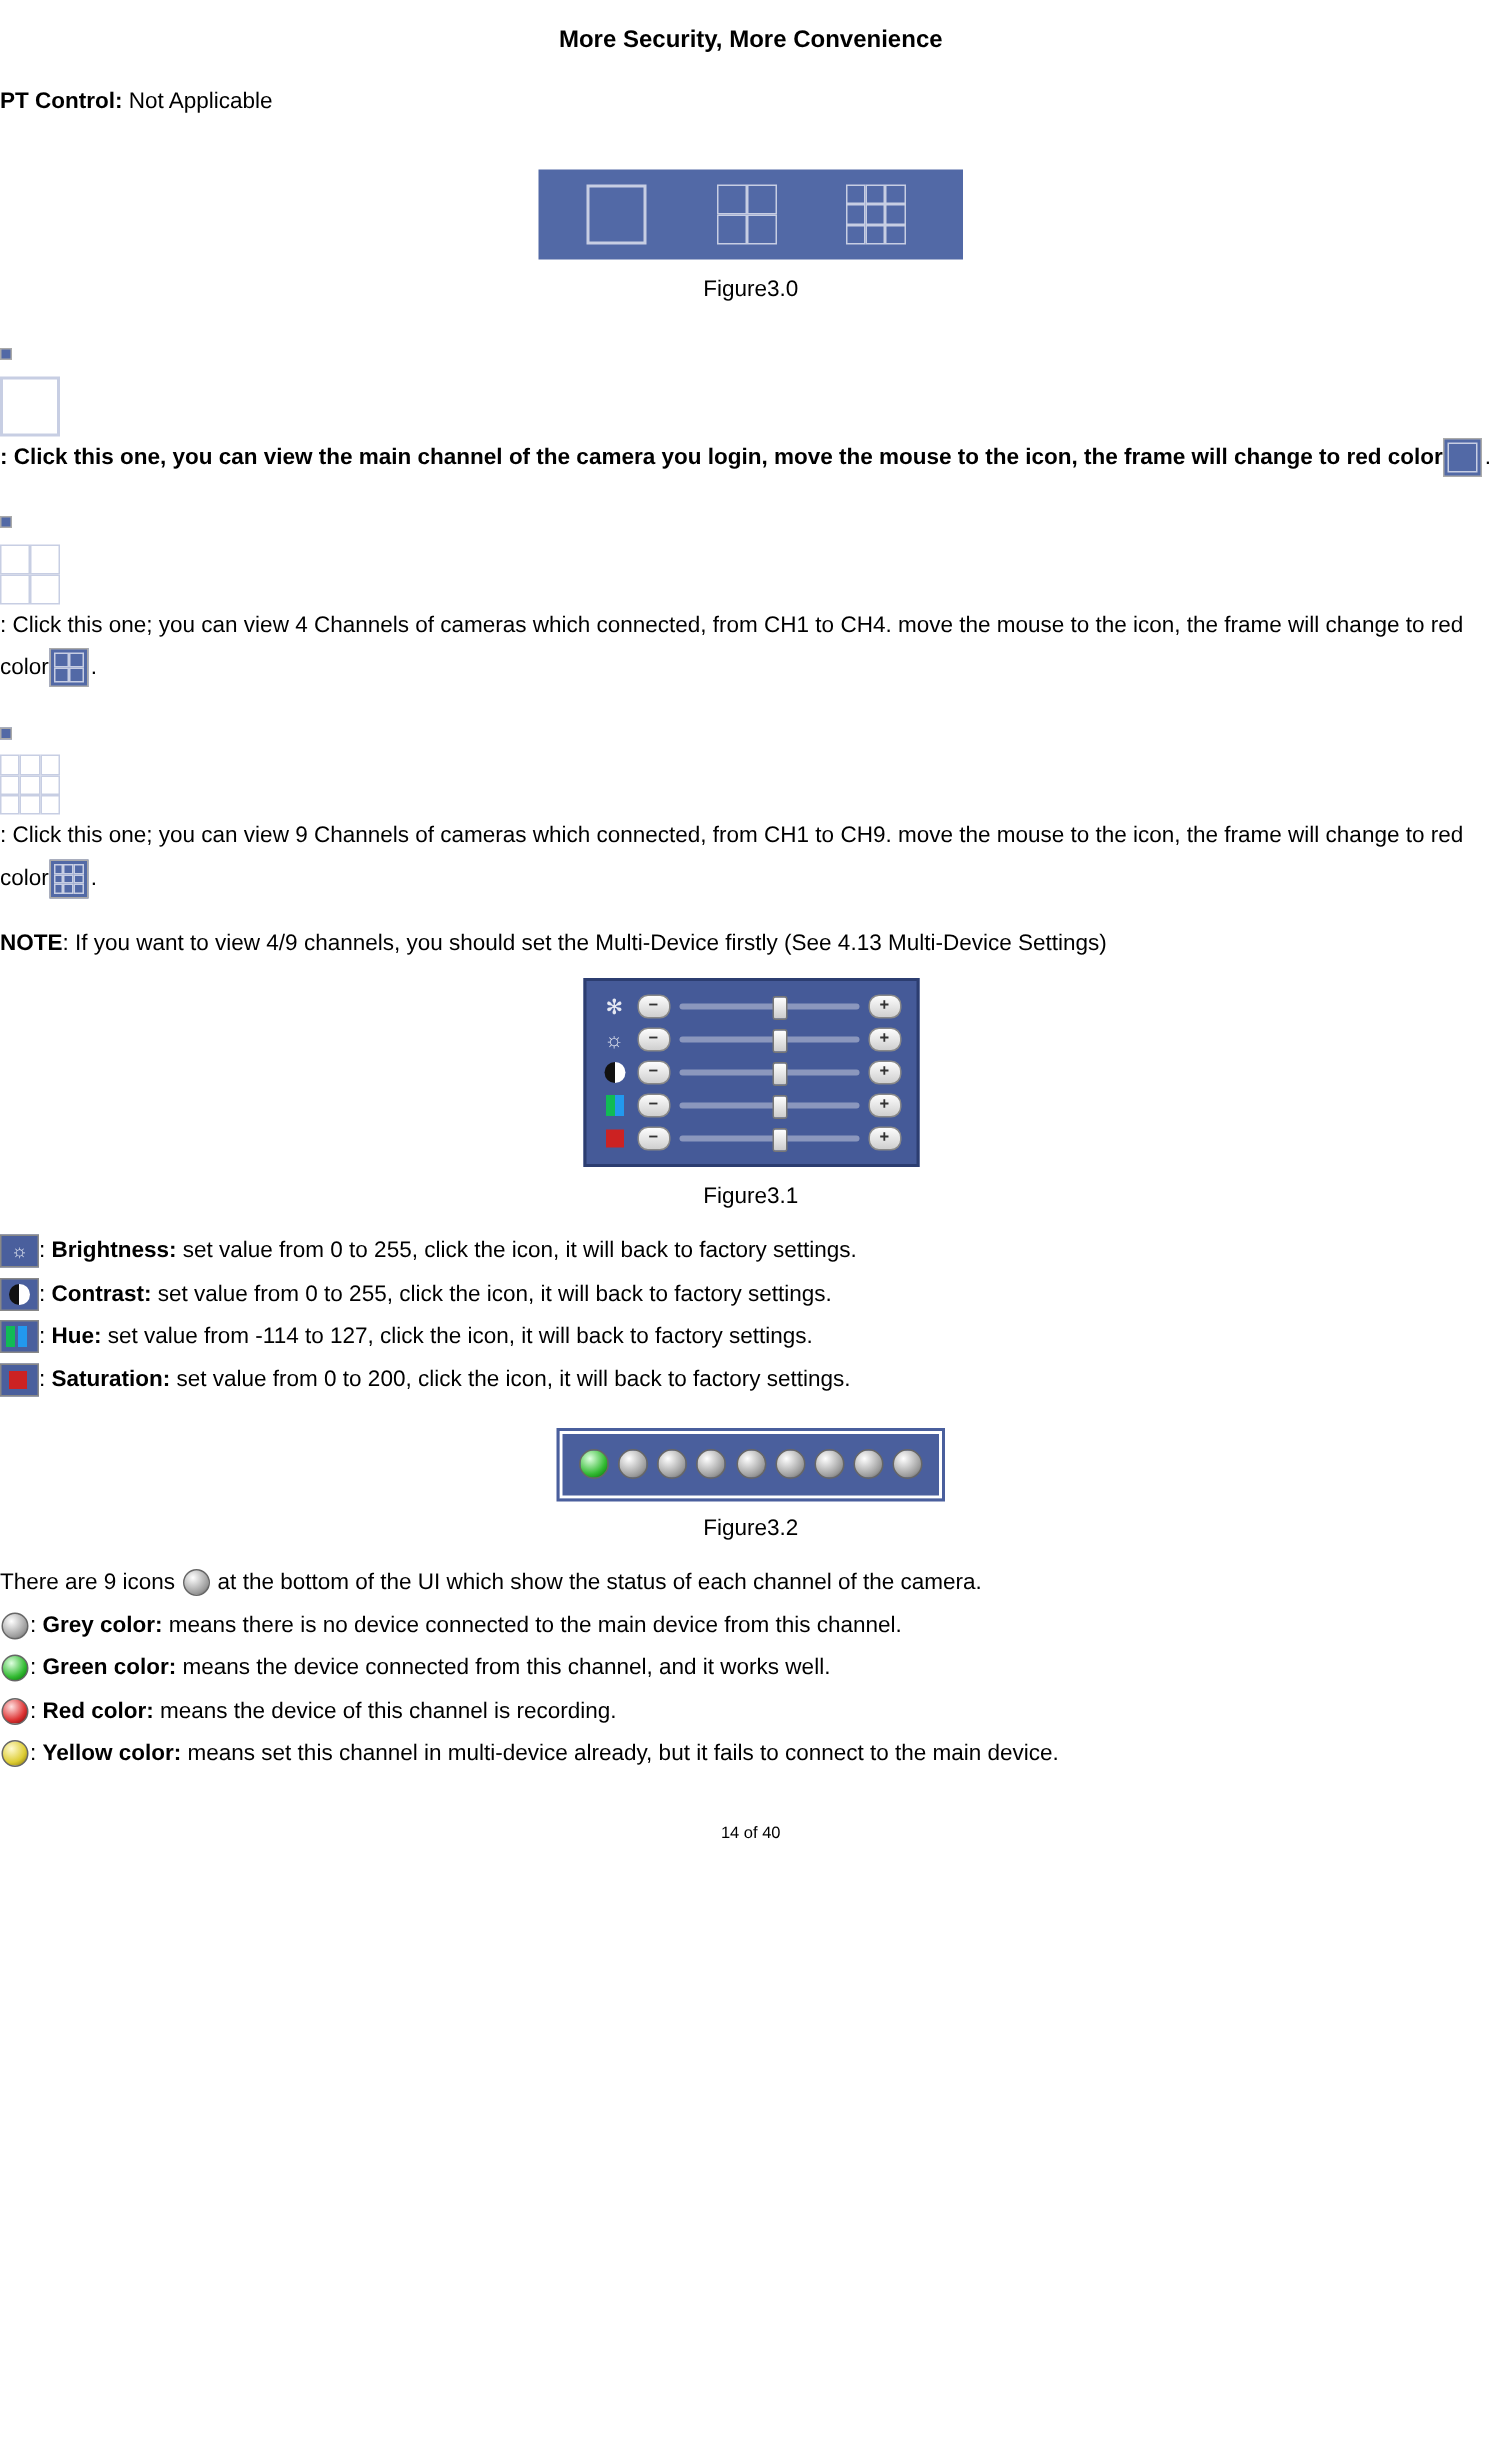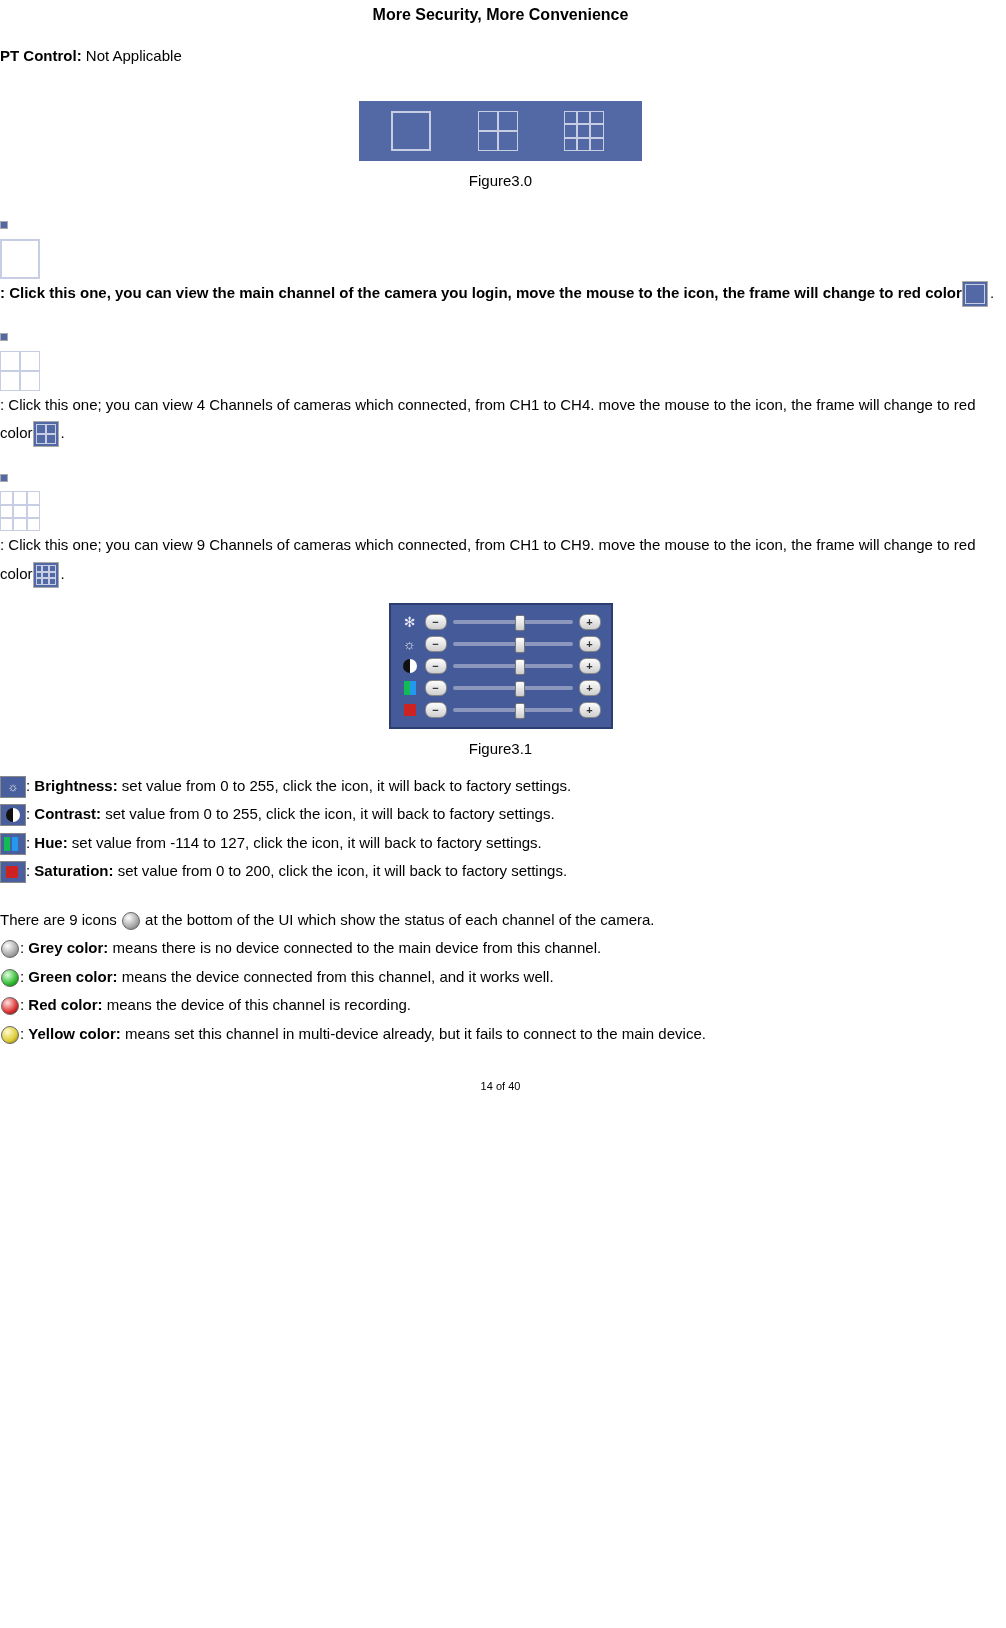--- a/index.html
+++ b/index.html
@@ -5,21 +5,21 @@
   body {
     font-family: Arial, Helvetica, sans-serif;
     font-size: 15px;
     color: #000;
     margin: 0;
     padding: 0;
     line-height: 1.9;
     width: 1006px;
   }
   .page {
-    padding: 0 5px 0 0;
+    padding: 12px 5px 0 0;
   }
   .header-title {
     font-weight: bold;
     text-align: center;
     font-size: 16px;
     margin-bottom: 12px;
   }
   .pt-line {
     margin-bottom: 30px;
   }
@@ -253,20 +253,23 @@
         <div class="gcell"></div>
         <div class="gcell"></div>
         <div class="gcell"></div>
         <div class="gcell"></div>
         <div class="gcell"></div>
         <div class="gcell"></div>
         <div class="gcell"></div>
       </div></span><span>.</span>
   <p></p>
 
+  <p class="note-block">
+    <span class="bold">NOTE</span><span>: If you want to view 4/9 channels, you should set the Multi-Device firstly (See 4.13 Multi-Device Settings)</span>
+  </p>
 
   <div class="center">
     <div class="fig31">
       <div class="slider-row">
         <div class="slider-type-icon">✻</div>
         <div class="pmbtn">−</div>
         <div class="track">
             <div class="thumb" style="left:62px"></div>
           </div>
         <div class="pmbtn">+</div>
@@ -320,20 +323,34 @@
   <div>
     <span class="ctrl-icon contrast"></span>: <span class="bold">Contrast:</span><span> set value from 0 to 255, click the icon, it will back to factory settings.</span>
   </div>
   <div>
     <span class="ctrl-icon hue"></span>: <span class="bold">Hue:</span><span> set value from -114 to 127, click the icon, it will back to factory settings.</span>
   </div>
   <div style="margin-bottom:20px">
     <span class="ctrl-icon saturation"></span>: <span class="bold">Saturation:</span><span> set value from 0 to 200, click the icon, it will back to factory settings.</span>
   </div>
 
+  <div class="center">
+    <div class="fig32">
+      <span class="dot green"></span>
+      <span class="dot"></span>
+      <span class="dot"></span>
+      <span class="dot"></span>
+      <span class="dot"></span>
+      <span class="dot"></span>
+      <span class="dot"></span>
+      <span class="dot"></span>
+      <span class="dot"></span>
+    </div>
+    <div class="figure-caption">Figure3.2</div>
+  </div>
 
   <div>
     <span>There are 9 icons </span><span class="dot sm"></span><span> at the bottom of the UI which show the status of each channel of the camera.</span>
   </div>
   <div>
     <span class="dot sm"></span>: <span class="bold">Grey color:</span><span> means there is no device connected to the main device from this channel.</span>
   </div>
   <div>
     <span class="dot sm green"></span>: <span class="bold">Green color:</span><span> means the device connected from this channel, and it works well.</span>
   </div>

